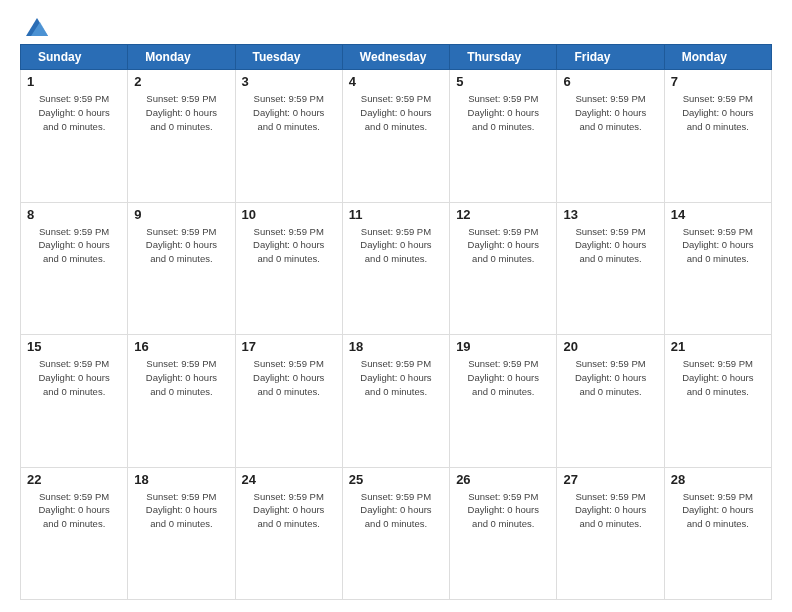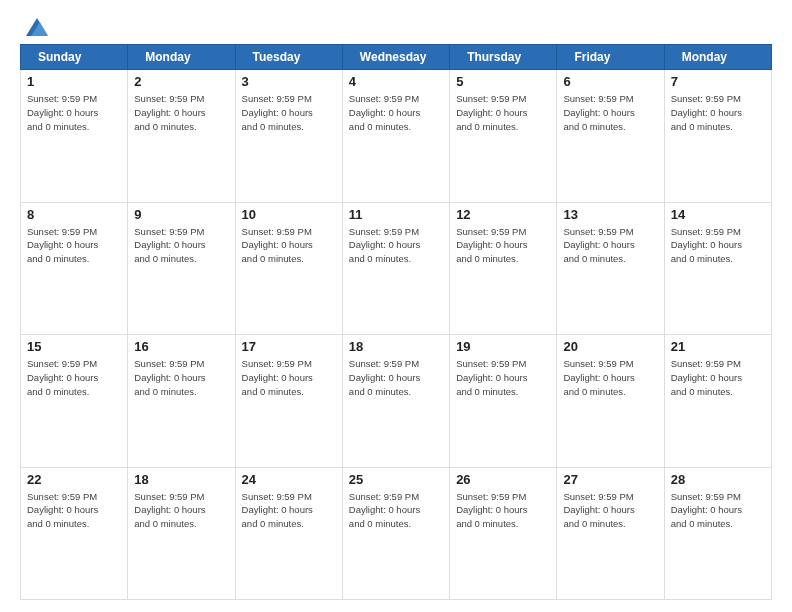--- a/index.html
+++ b/index.html
@@ -89,20 +89,21 @@
       font-size: 13px;
       font-weight: bold;
       color: #222;
       display: block;
       margin-bottom: 3px;
     }
     .day-info {
       font-size: 9.5px;
       color: #444;
       line-height: 1.45;
+      text-align: center;
     }
     tr.week-row td {
       height: 82px;
     }
   </style>
 </head>
 <body>
 
 <div class="page">
   <div class="top-section">

